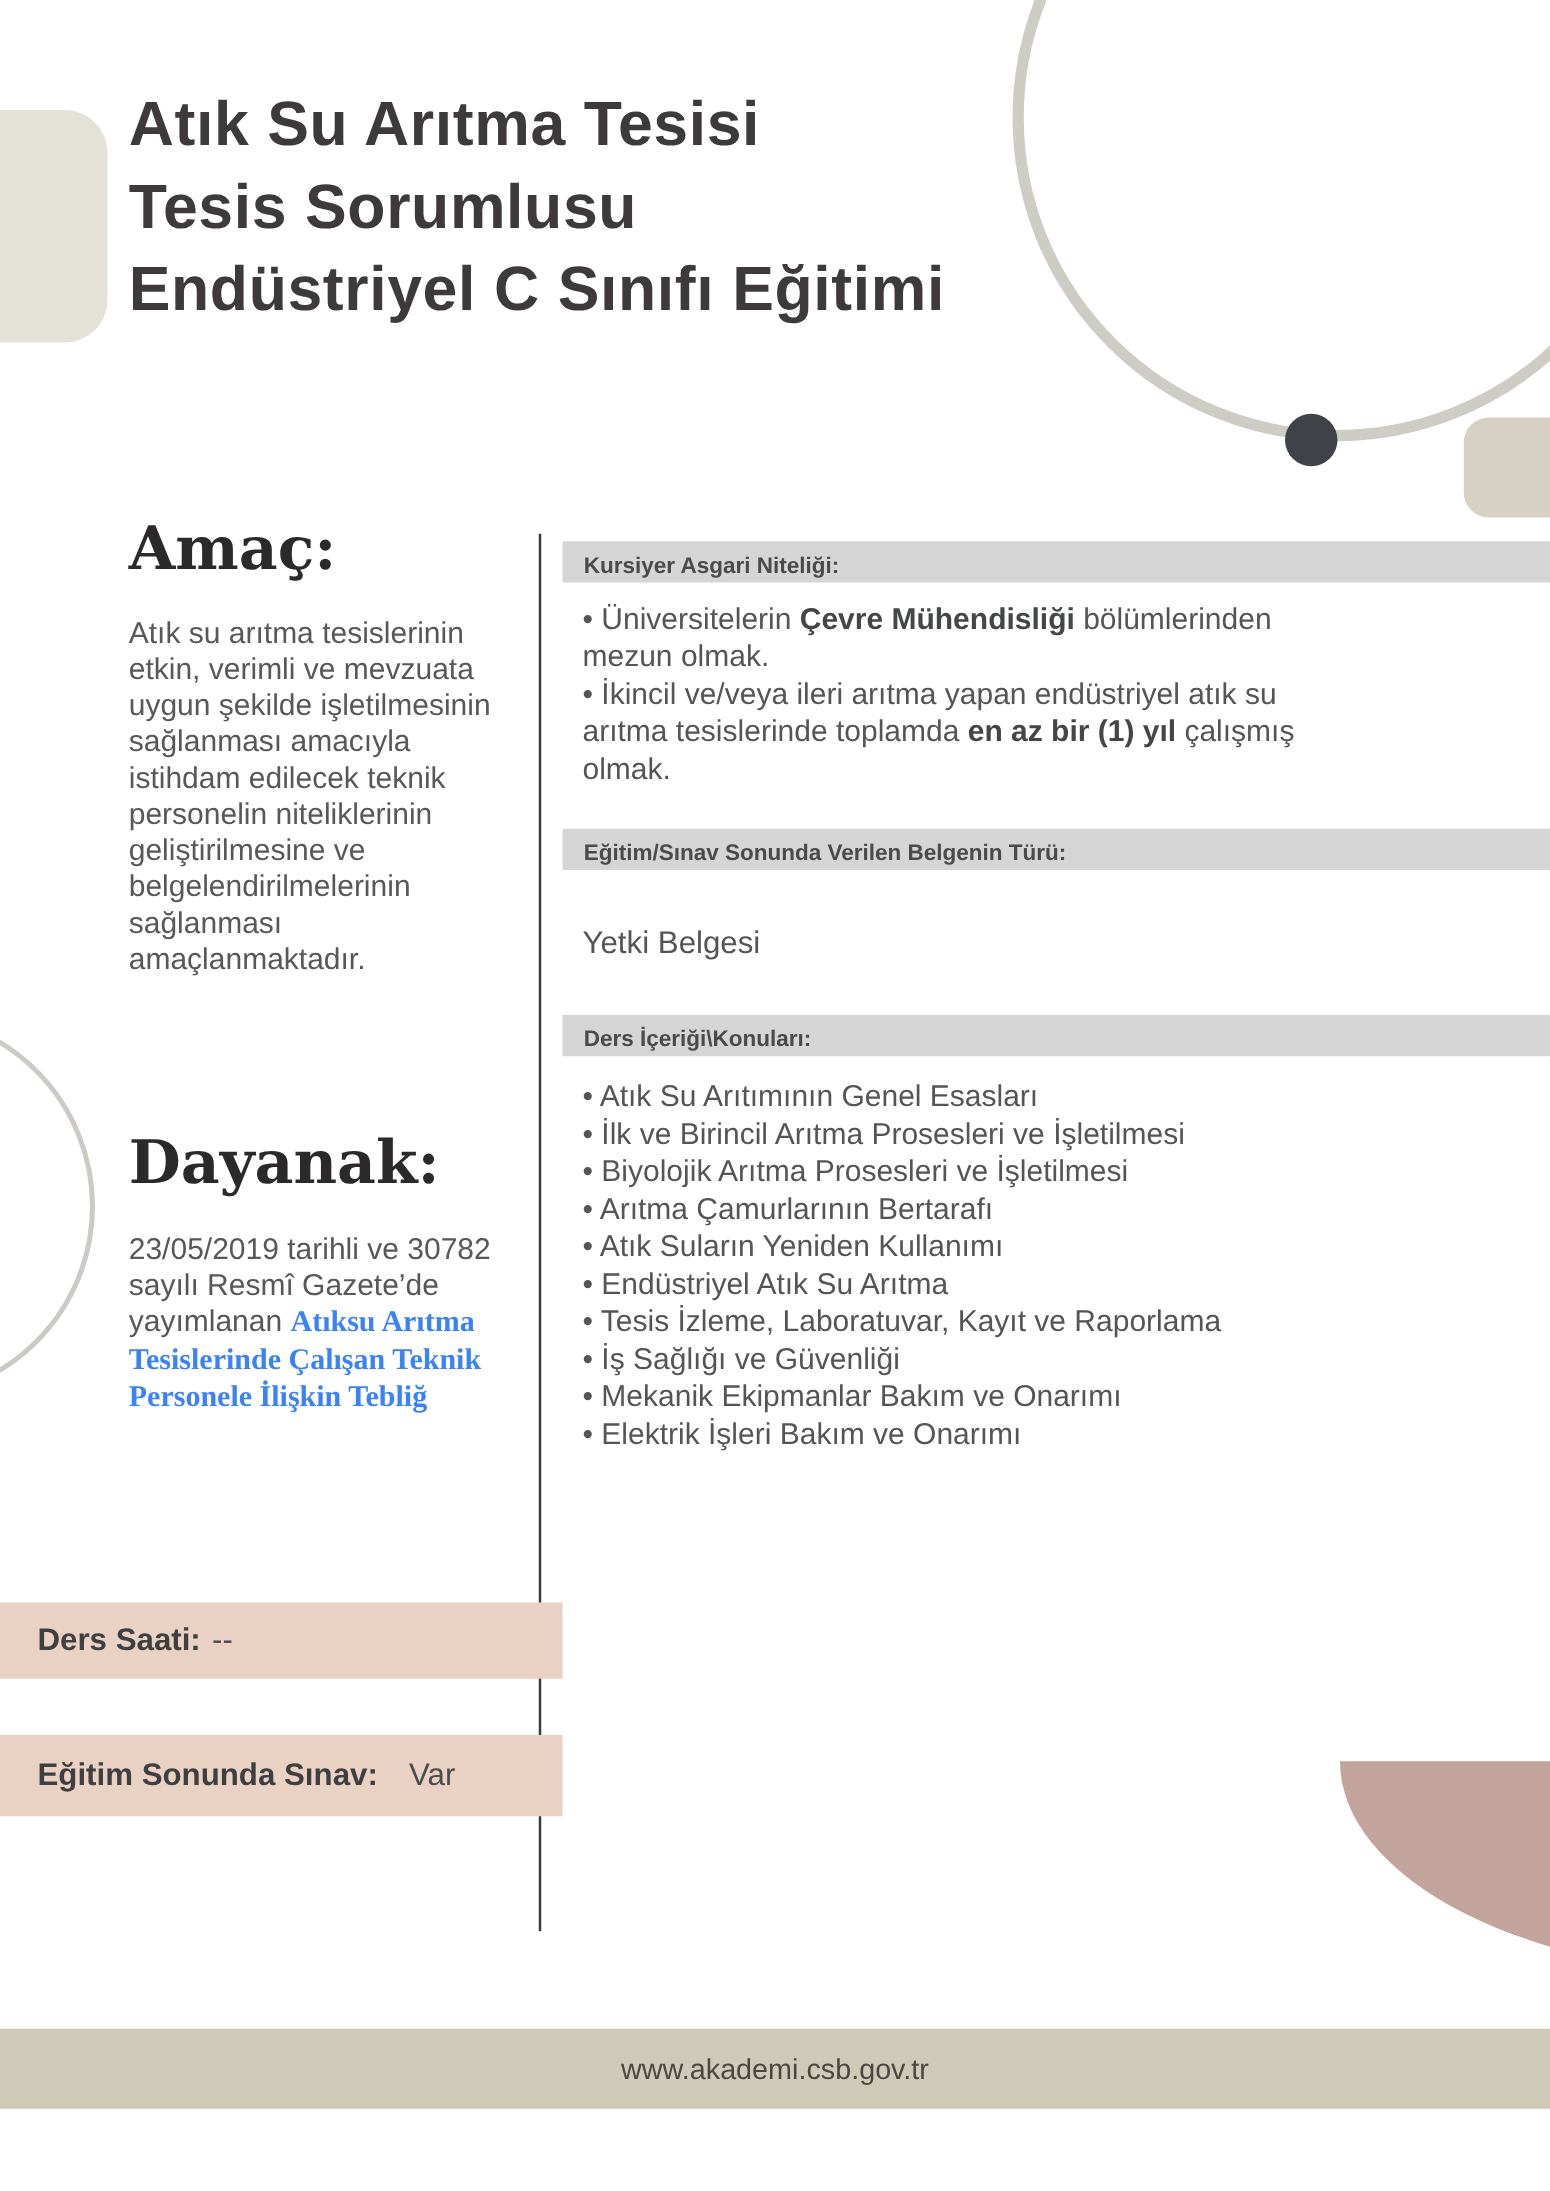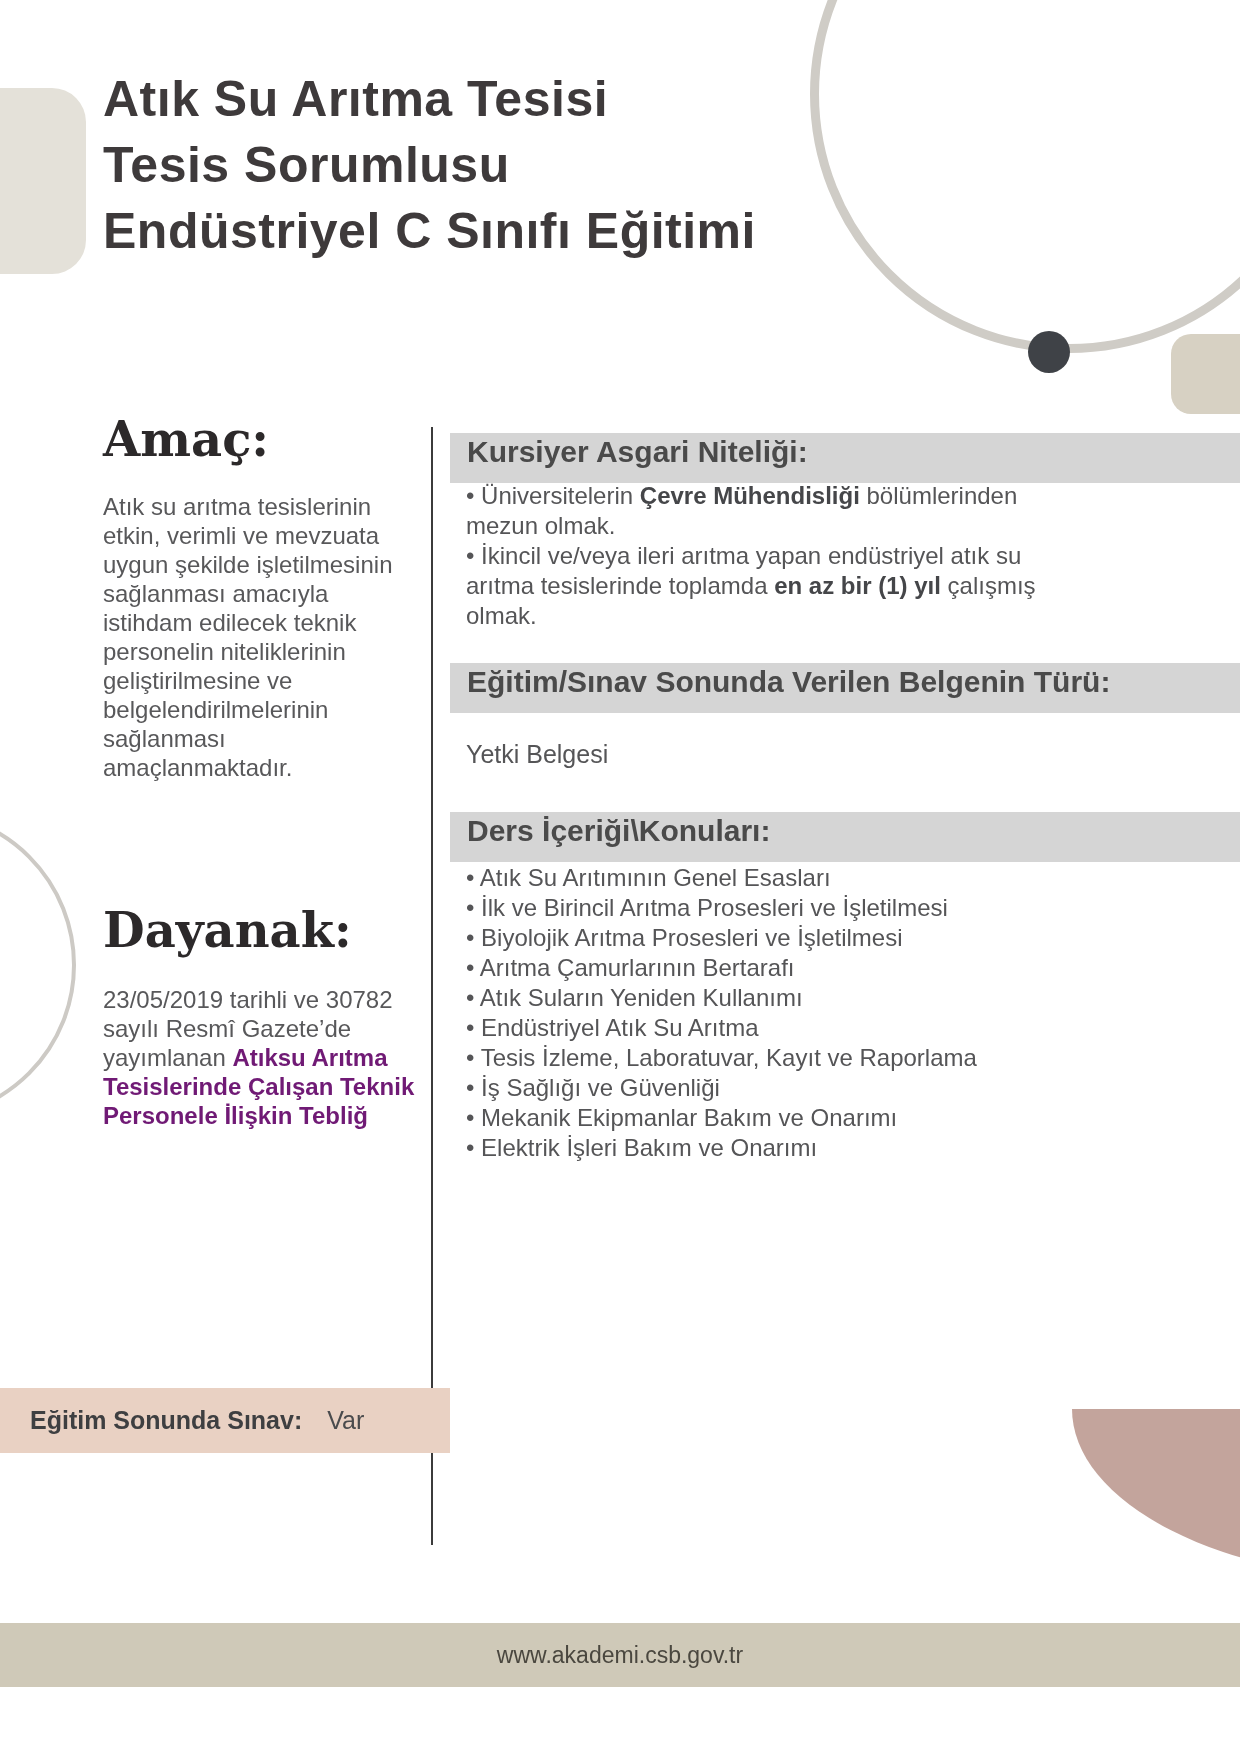--- a/index.html
+++ b/index.html
@@ -22,25 +22,25 @@
   
   .title{position:absolute;left:103px;top:66px;font-size:50px;line-height:66px;font-weight:bold;color:#3e3a3b;letter-spacing:0.5px;}
 
   
   .serif-heading{position:absolute;left:103px;font-family:"DejaVu Serif", serif;font-weight:bold;color:#2c292a;font-size:48px;line-height:70px;}
   .amac-heading{top:404px;}
   .dayanak-heading{top:895px;}
   .left-body{position:absolute;left:103px;width:318px;font-size:24px;line-height:29px;color:#58585a;}
   .amac-body{top:492px;}
   .dayanak-body{top:985px;}
-  .left-body b{color:#701a75;}
+  .left-body b{color:#3b82f6;font-family:Liberation Serif, serif;}
 
   
-  .section-bar{position:absolute;left:450px;right:0;height:50px;background:#d5d5d5;
-    font-size:30px;font-weight:bold;color:#4a4a4a;line-height:38px;padding-left:17px;box-sizing:border-box;}
+  .section-bar{position:absolute;left:450px;right:0;height:33px;background:#d5d5d5;
+    font-size:18px;font-weight:bold;color:#4a4a4a;line-height:38px;padding-left:17px;box-sizing:border-box;}
   .bar-kursiyer{top:433px;}
   .bar-belge{top:663px;}
   .bar-ders{top:812px;}
   .right-text{position:absolute;left:466px;width:590px;font-size:24px;line-height:30px;color:#555557;}
   .kursiyer-items{top:481px;}
   .kursiyer-items p{margin:0;}
   .right-text b{color:#454649;}
   .belge-value{top:739px;font-size:25px;}
   .topics{top:863px;width:640px;}
   .topics div{height:30px;}
@@ -98,20 +98,24 @@
     <div>• Biyolojik Arıtma Prosesleri ve İşletilmesi</div>
     <div>• Arıtma Çamurlarının Bertarafı</div>
     <div>• Atık Suların Yeniden Kullanımı</div>
     <div>• Endüstriyel Atık Su Arıtma</div>
     <div>• Tesis İzleme, Laboratuvar, Kayıt ve Raporlama</div>
     <div>• İş Sağlığı ve Güvenliği</div>
     <div>• Mekanik Ekipmanlar Bakım ve Onarımı</div>
     <div>• Elektrik İşleri Bakım ve Onarımı</div>
   </div>
 
+  <div class="pink-bar bar-saat">
+    <span class="lbl">Ders Saati:</span>
+    <span class="val">--</span>
+  </div>
   <div class="pink-bar bar-sinav">
     <span class="lbl">Eğitim Sonunda Sınav:</span>
     <span class="val">Var</span>
   </div>
 
   <div class="footer">
     <span>www.akademi.csb.gov.tr</span>
   </div>
 
 </div>

